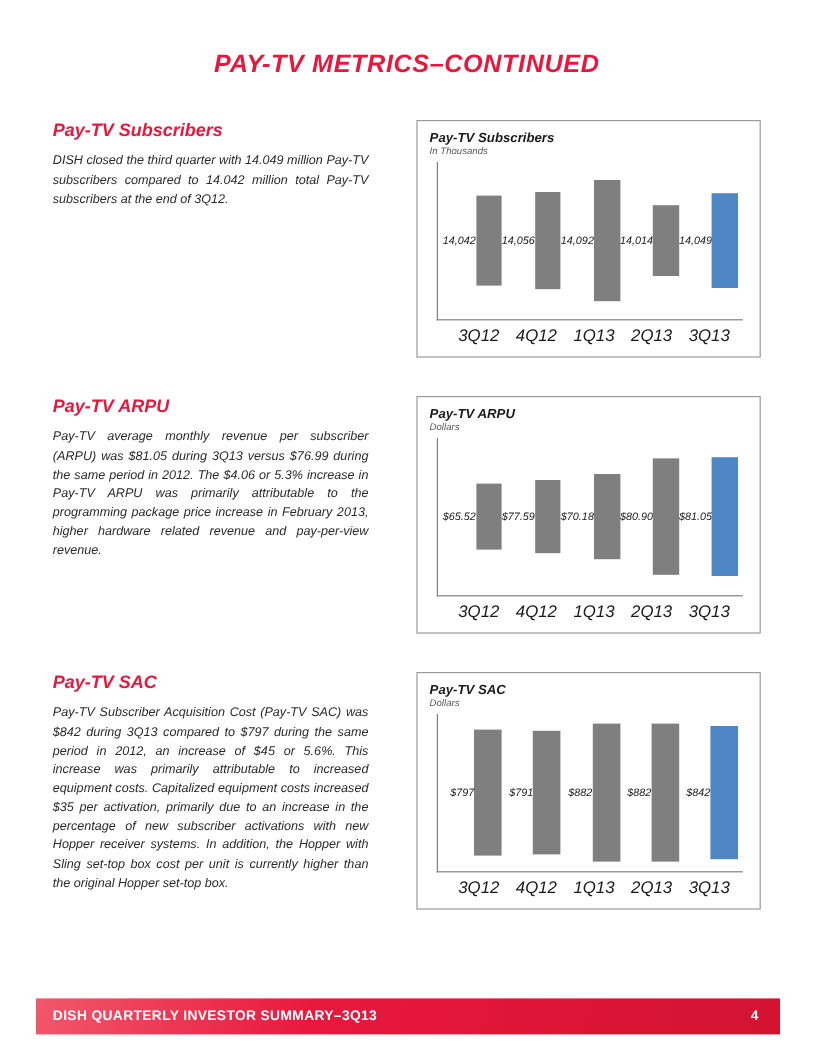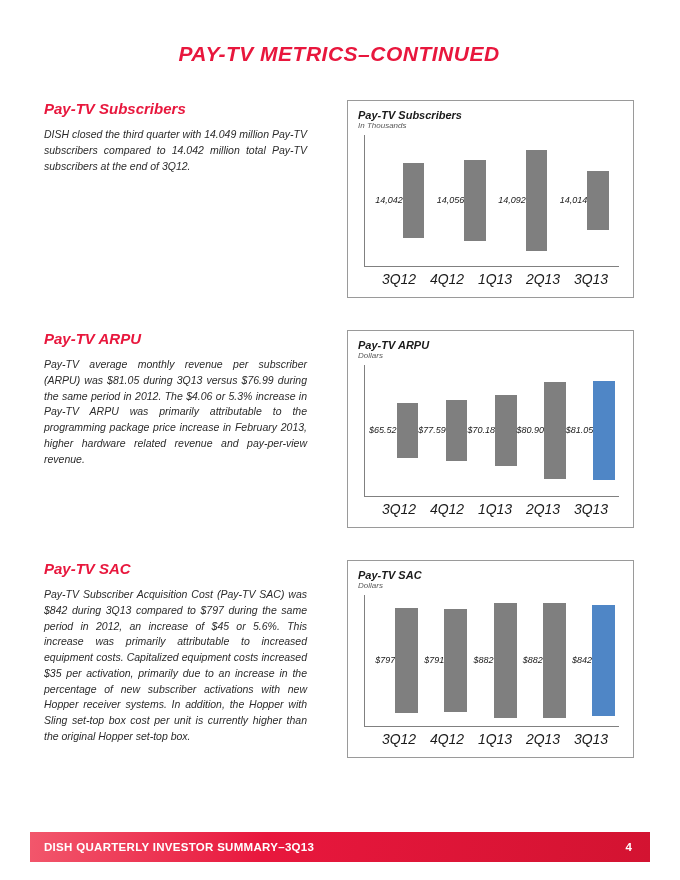--- a/index.html
+++ b/index.html
@@ -131,20 +131,24 @@
               <div class="bar" style="height: 62.4%; background: rgb(127, 127, 127);"></div>
             </div>
             <div class="bar-col">
               <div class="bar-label">14,092</div>
               <div class="bar" style="height: 76.8%; background: rgb(127, 127, 127);"></div>
             </div>
             <div class="bar-col">
               <div class="bar-label">14,014</div>
               <div class="bar" style="height: 45.6%; background: rgb(127, 127, 127);"></div>
             </div>
+            <div class="bar-col">
+              <div class="bar-label">14,049</div>
+              <div class="bar" style="height: 59.6%; background: rgb(79, 134, 198);"></div>
+            </div>
           </div>
         <div class="plot-ticks">
             <div class="tick">3Q12</div>
             <div class="tick">4Q12</div>
             <div class="tick">1Q13</div>
             <div class="tick">2Q13</div>
             <div class="tick">3Q13</div>
           </div>
       </div>
     </div>

